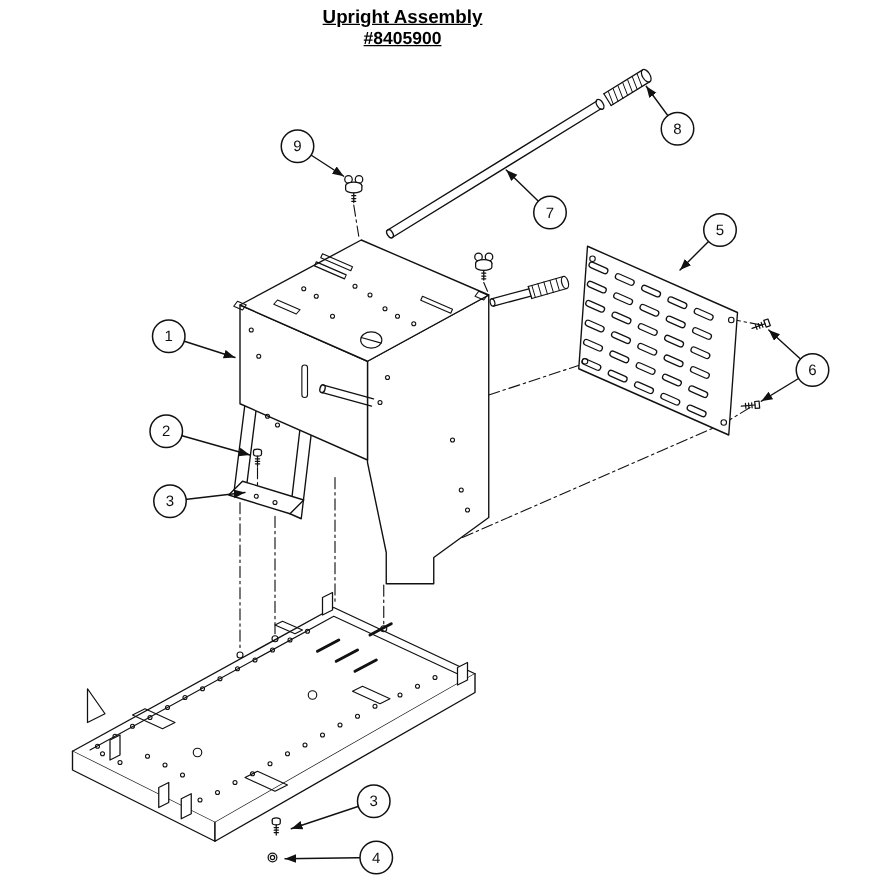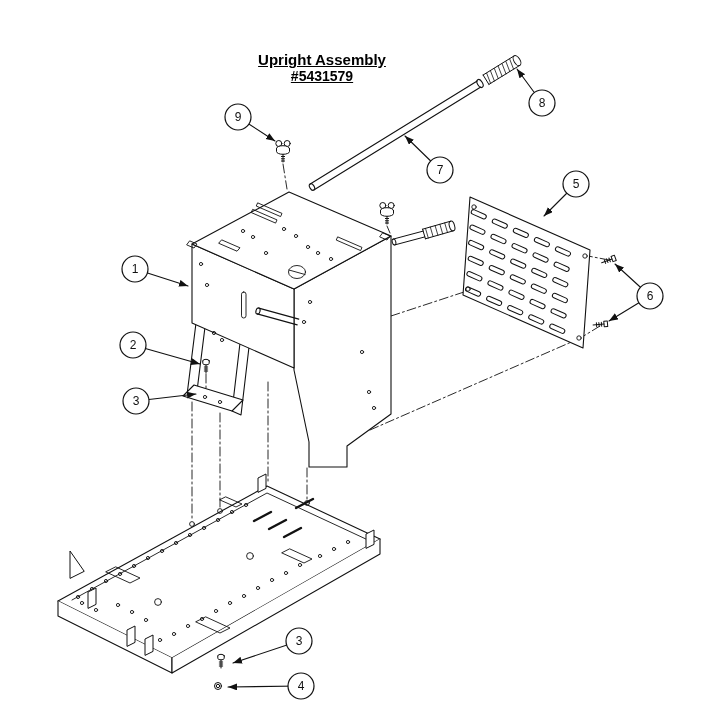--- a/index.html
+++ b/index.html
@@ -1,30 +1,30 @@
 <!DOCTYPE html>
 <html><head>
 <meta charset="utf-8">
 <style>
   html,body{margin:0;padding:0;background:#ffffff;}
   .stage{position:relative;width:701px;height:704px;background:#fff;font-family:"Liberation Sans",sans-serif;overflow:hidden;}
-  .title{position:absolute;top:5px;left:0;width:644px;text-align:center;color:#000;font-weight:bold;line-height:1.15;margin-top:46px;}
+  .title{position:absolute;top:5px;left:0;width:644px;text-align:center;color:#000;font-weight:bold;line-height:1.15;}
   .title .l1{font-size:15px;text-decoration:underline;}
   .title .l2{font-size:14px;text-decoration:underline;}
   svg{position:absolute;left:0;top:0;}
   svg text{font-family:"Liberation Sans",sans-serif;font-size:12px;fill:#111;}
 </style>
 </head>
 <body>
 
 <div class="stage">
 
   <div class="title">
     <div class="l1">Upright Assembly</div>
-    <div class="l2">#5431579</div>
+    <div class="l2">#8405900</div>
   </div>
 
   <svg width="701" height="704" viewBox="0 0 701 704">
     <defs>
       <marker id="arr" markerWidth="10" markerHeight="8" refX="9" refY="3.5" orient="auto" markerUnits="userSpaceOnUse">
         <path d="M0,0 L9,3.5 L0,7 Z" fill="#111"></path>
       </marker>
       <circle id="hole" r="1.6" fill="none" stroke="#111" stroke-width="0.9"></circle>
       <rect id="pslot" width="16" height="4.6" rx="2.3" fill="#fff" stroke="#111" stroke-width="1"></rect>
       <g id="vscrew" stroke="#111" stroke-width="1" fill="#fff">

